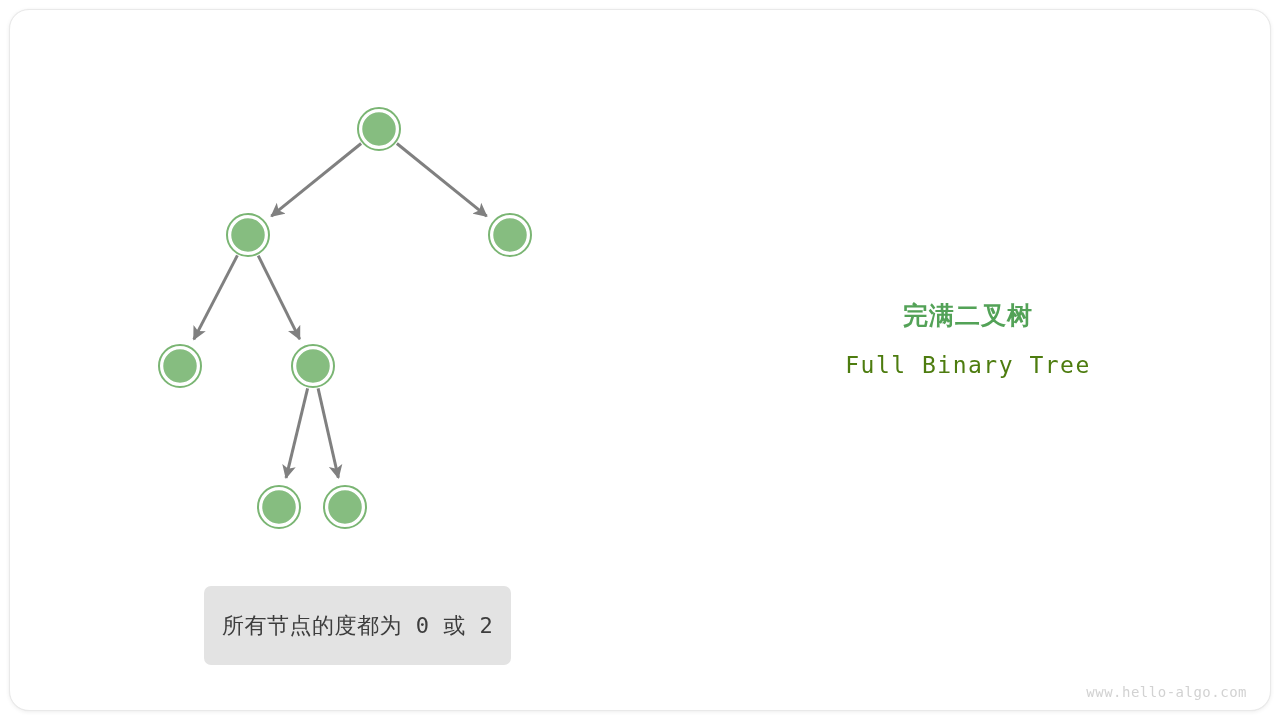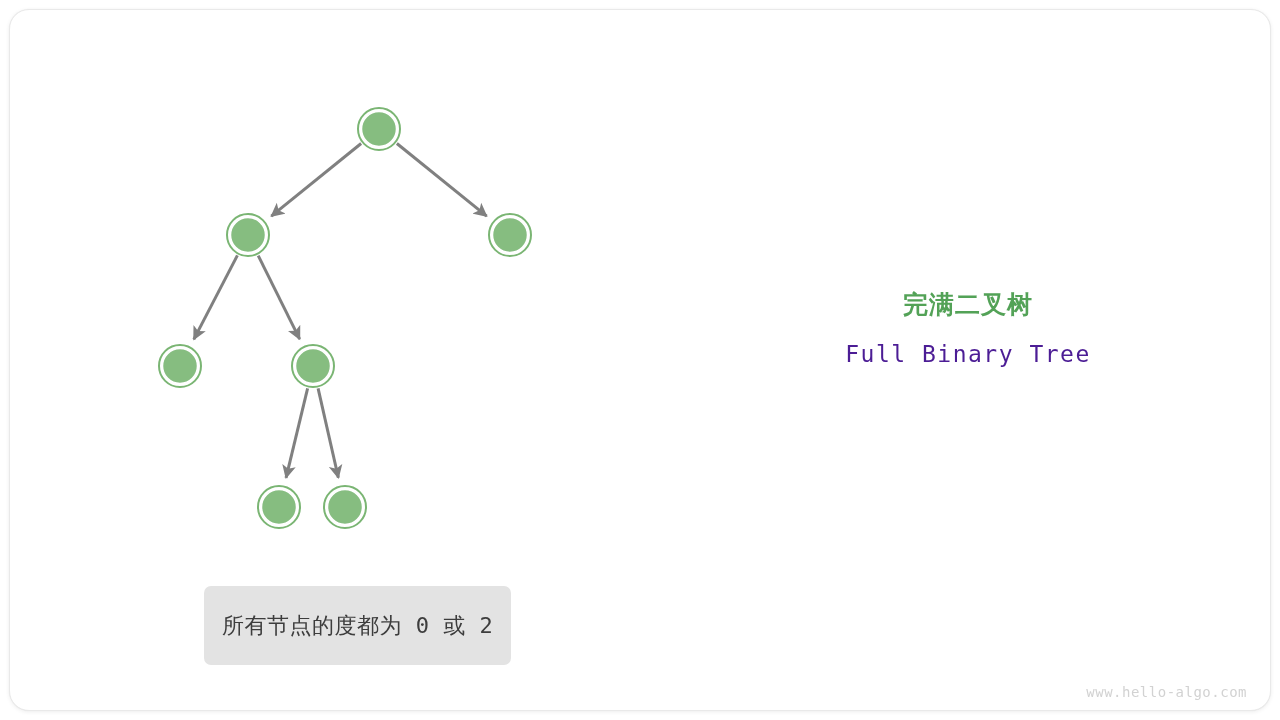--- a/index.html
+++ b/index.html
@@ -49,26 +49,26 @@
     text-align: center;
     pointer-events: none;
   }
   #label-title {
     font-family: "Liberation Sans", sans-serif;
     font-size: 25px;
     font-weight: bold;
     color: #53a257;
     letter-spacing: 1px;
     line-height: 1.2;
-    margin: 1px;
+    margin: 12px;
   }
   #label-subtitle {
     font-family: "DejaVu Sans Mono", "Liberation Mono", monospace;
     font-size: 23px;
-    color: #4c1d95;
+    color: #4d7c0f;
     letter-spacing: 1.5px;
     margin-top: 22px;
   }
   
   #caption {
     position: absolute;
     left: 204px;
     top: 586px;
     height: 47px;
     line-height: 47px;

